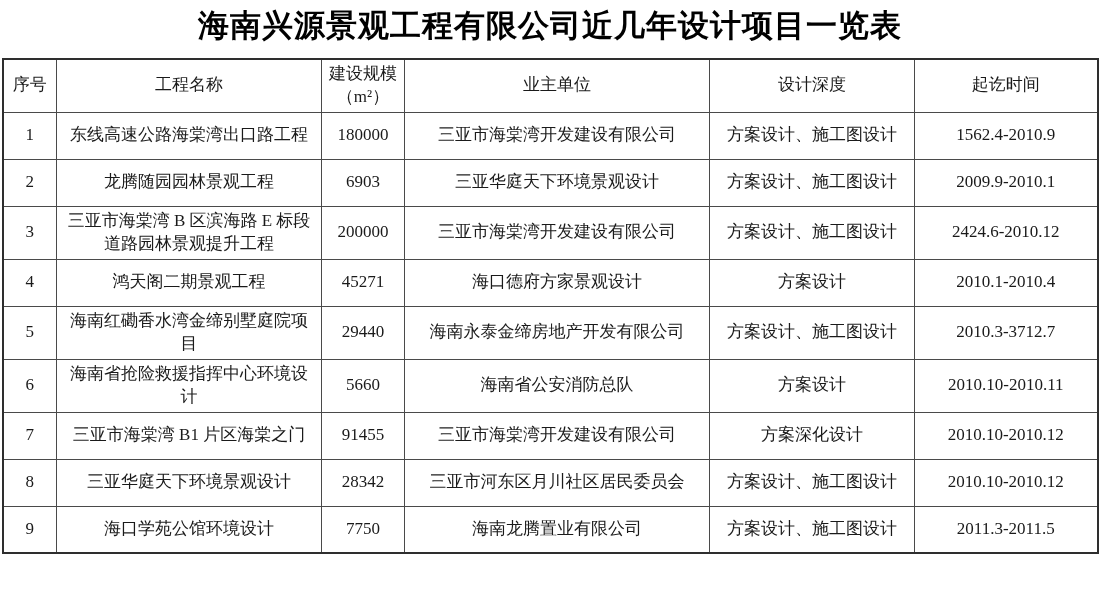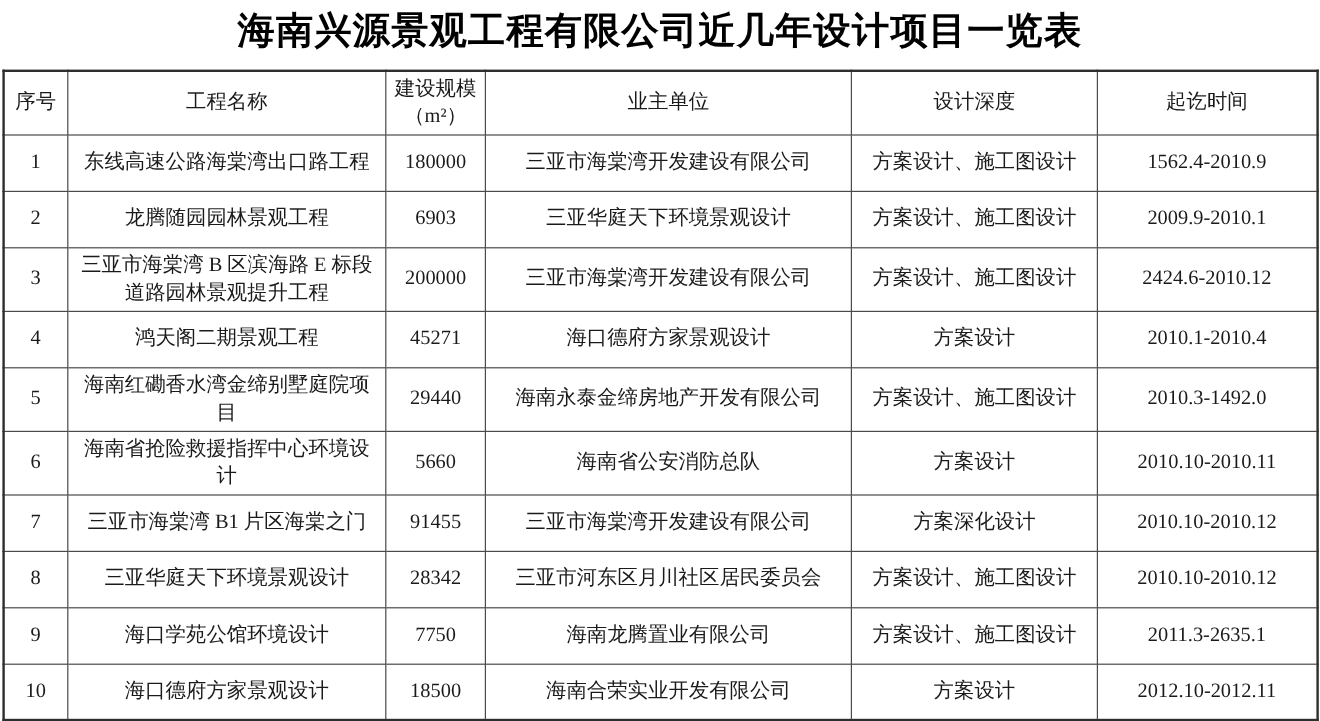--- a/index.html
+++ b/index.html
@@ -113,21 +113,21 @@
           <td>海口德府方家景观设计</td>
           <td>方案设计</td>
           <td>2010.1-2010.4</td>
         </tr>
         <tr>
           <td>5</td>
           <td>海南红磡香水湾金缔别墅庭院项目</td>
           <td>29440</td>
           <td>海南永泰金缔房地产开发有限公司</td>
           <td>方案设计、施工图设计</td>
-          <td>2010.3-1492.0</td>
+          <td>2010.3-3712.7</td>
         </tr>
         <tr>
           <td>6</td>
           <td>海南省抢险救援指挥中心环境设计</td>
           <td>5660</td>
           <td>海南省公安消防总队</td>
           <td>方案设计</td>
           <td>2010.10-2010.11</td>
         </tr>
         <tr>
@@ -145,25 +145,17 @@
           <td>三亚市河东区月川社区居民委员会</td>
           <td>方案设计、施工图设计</td>
           <td>2010.10-2010.12</td>
         </tr>
         <tr>
           <td>9</td>
           <td>海口学苑公馆环境设计</td>
           <td>7750</td>
           <td>海南龙腾置业有限公司</td>
           <td>方案设计、施工图设计</td>
-          <td>2011.3-2635.1</td>
-        </tr>
-        <tr>
-          <td>10</td>
-          <td>海口德府方家景观设计</td>
-          <td>18500</td>
-          <td>海南合荣实业开发有限公司</td>
-          <td>方案设计</td>
-          <td>2012.10-2012.11</td>
+          <td>2011.3-2011.5</td>
         </tr>
       </tbody>
   </table>
 </div>
 
 </body></html>

